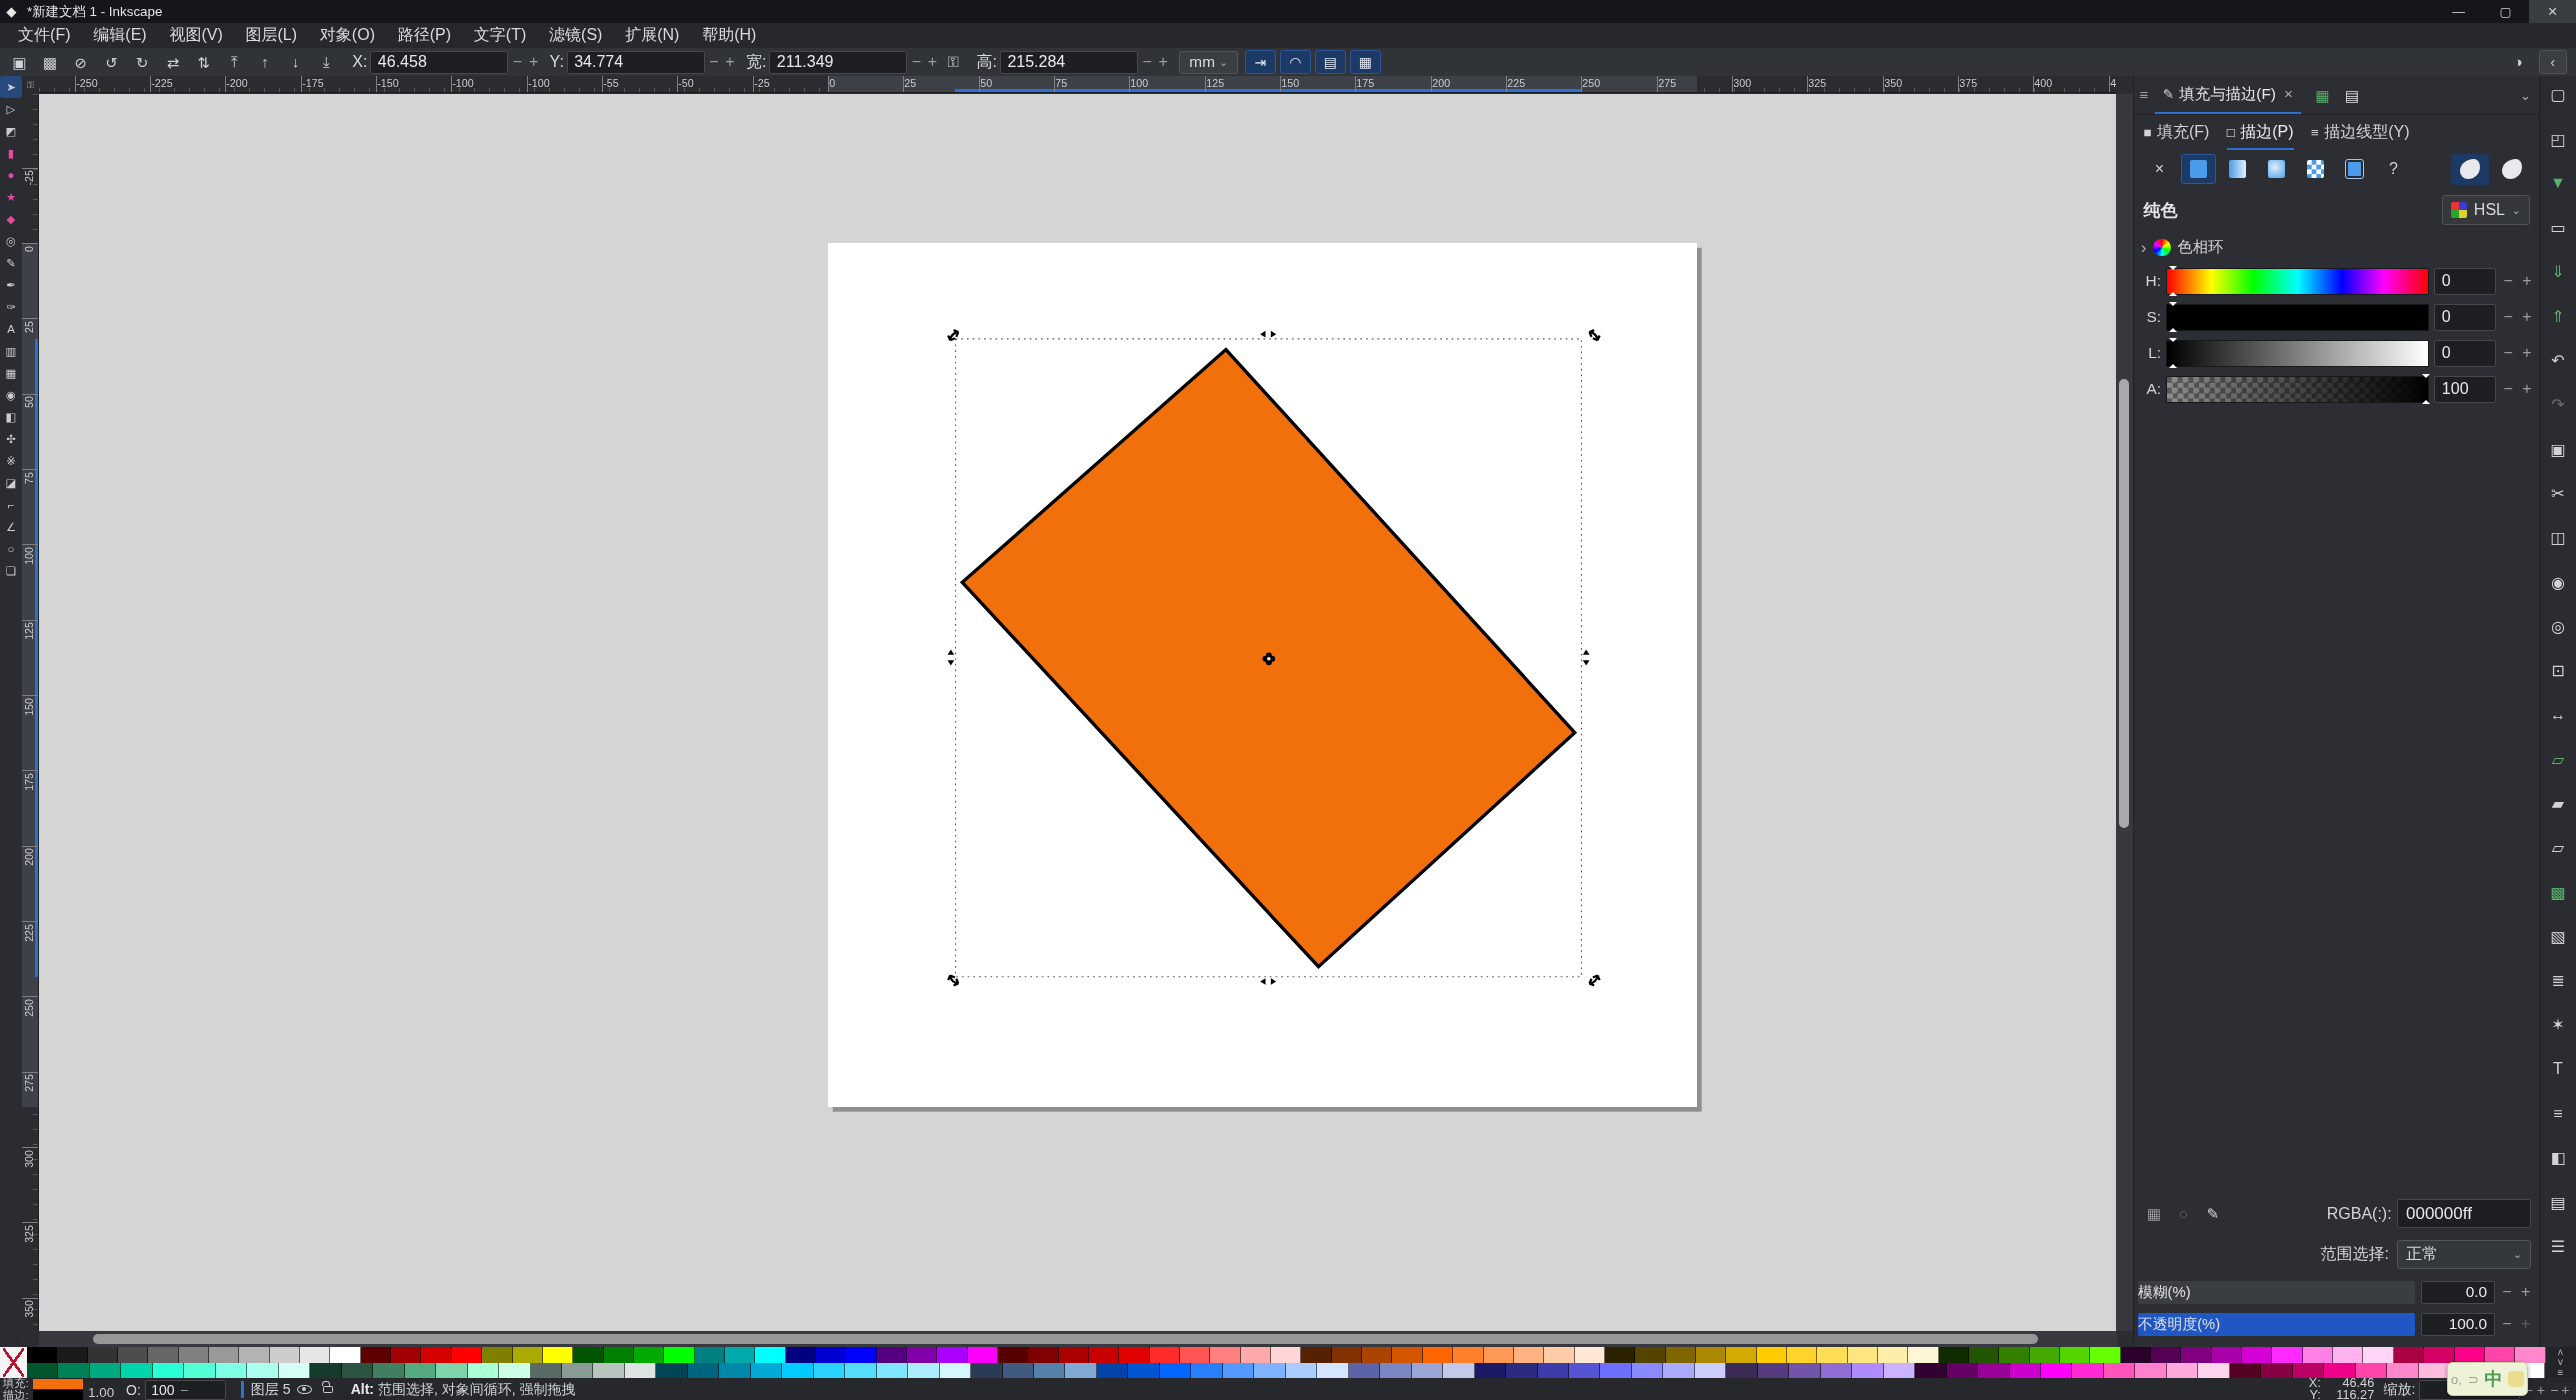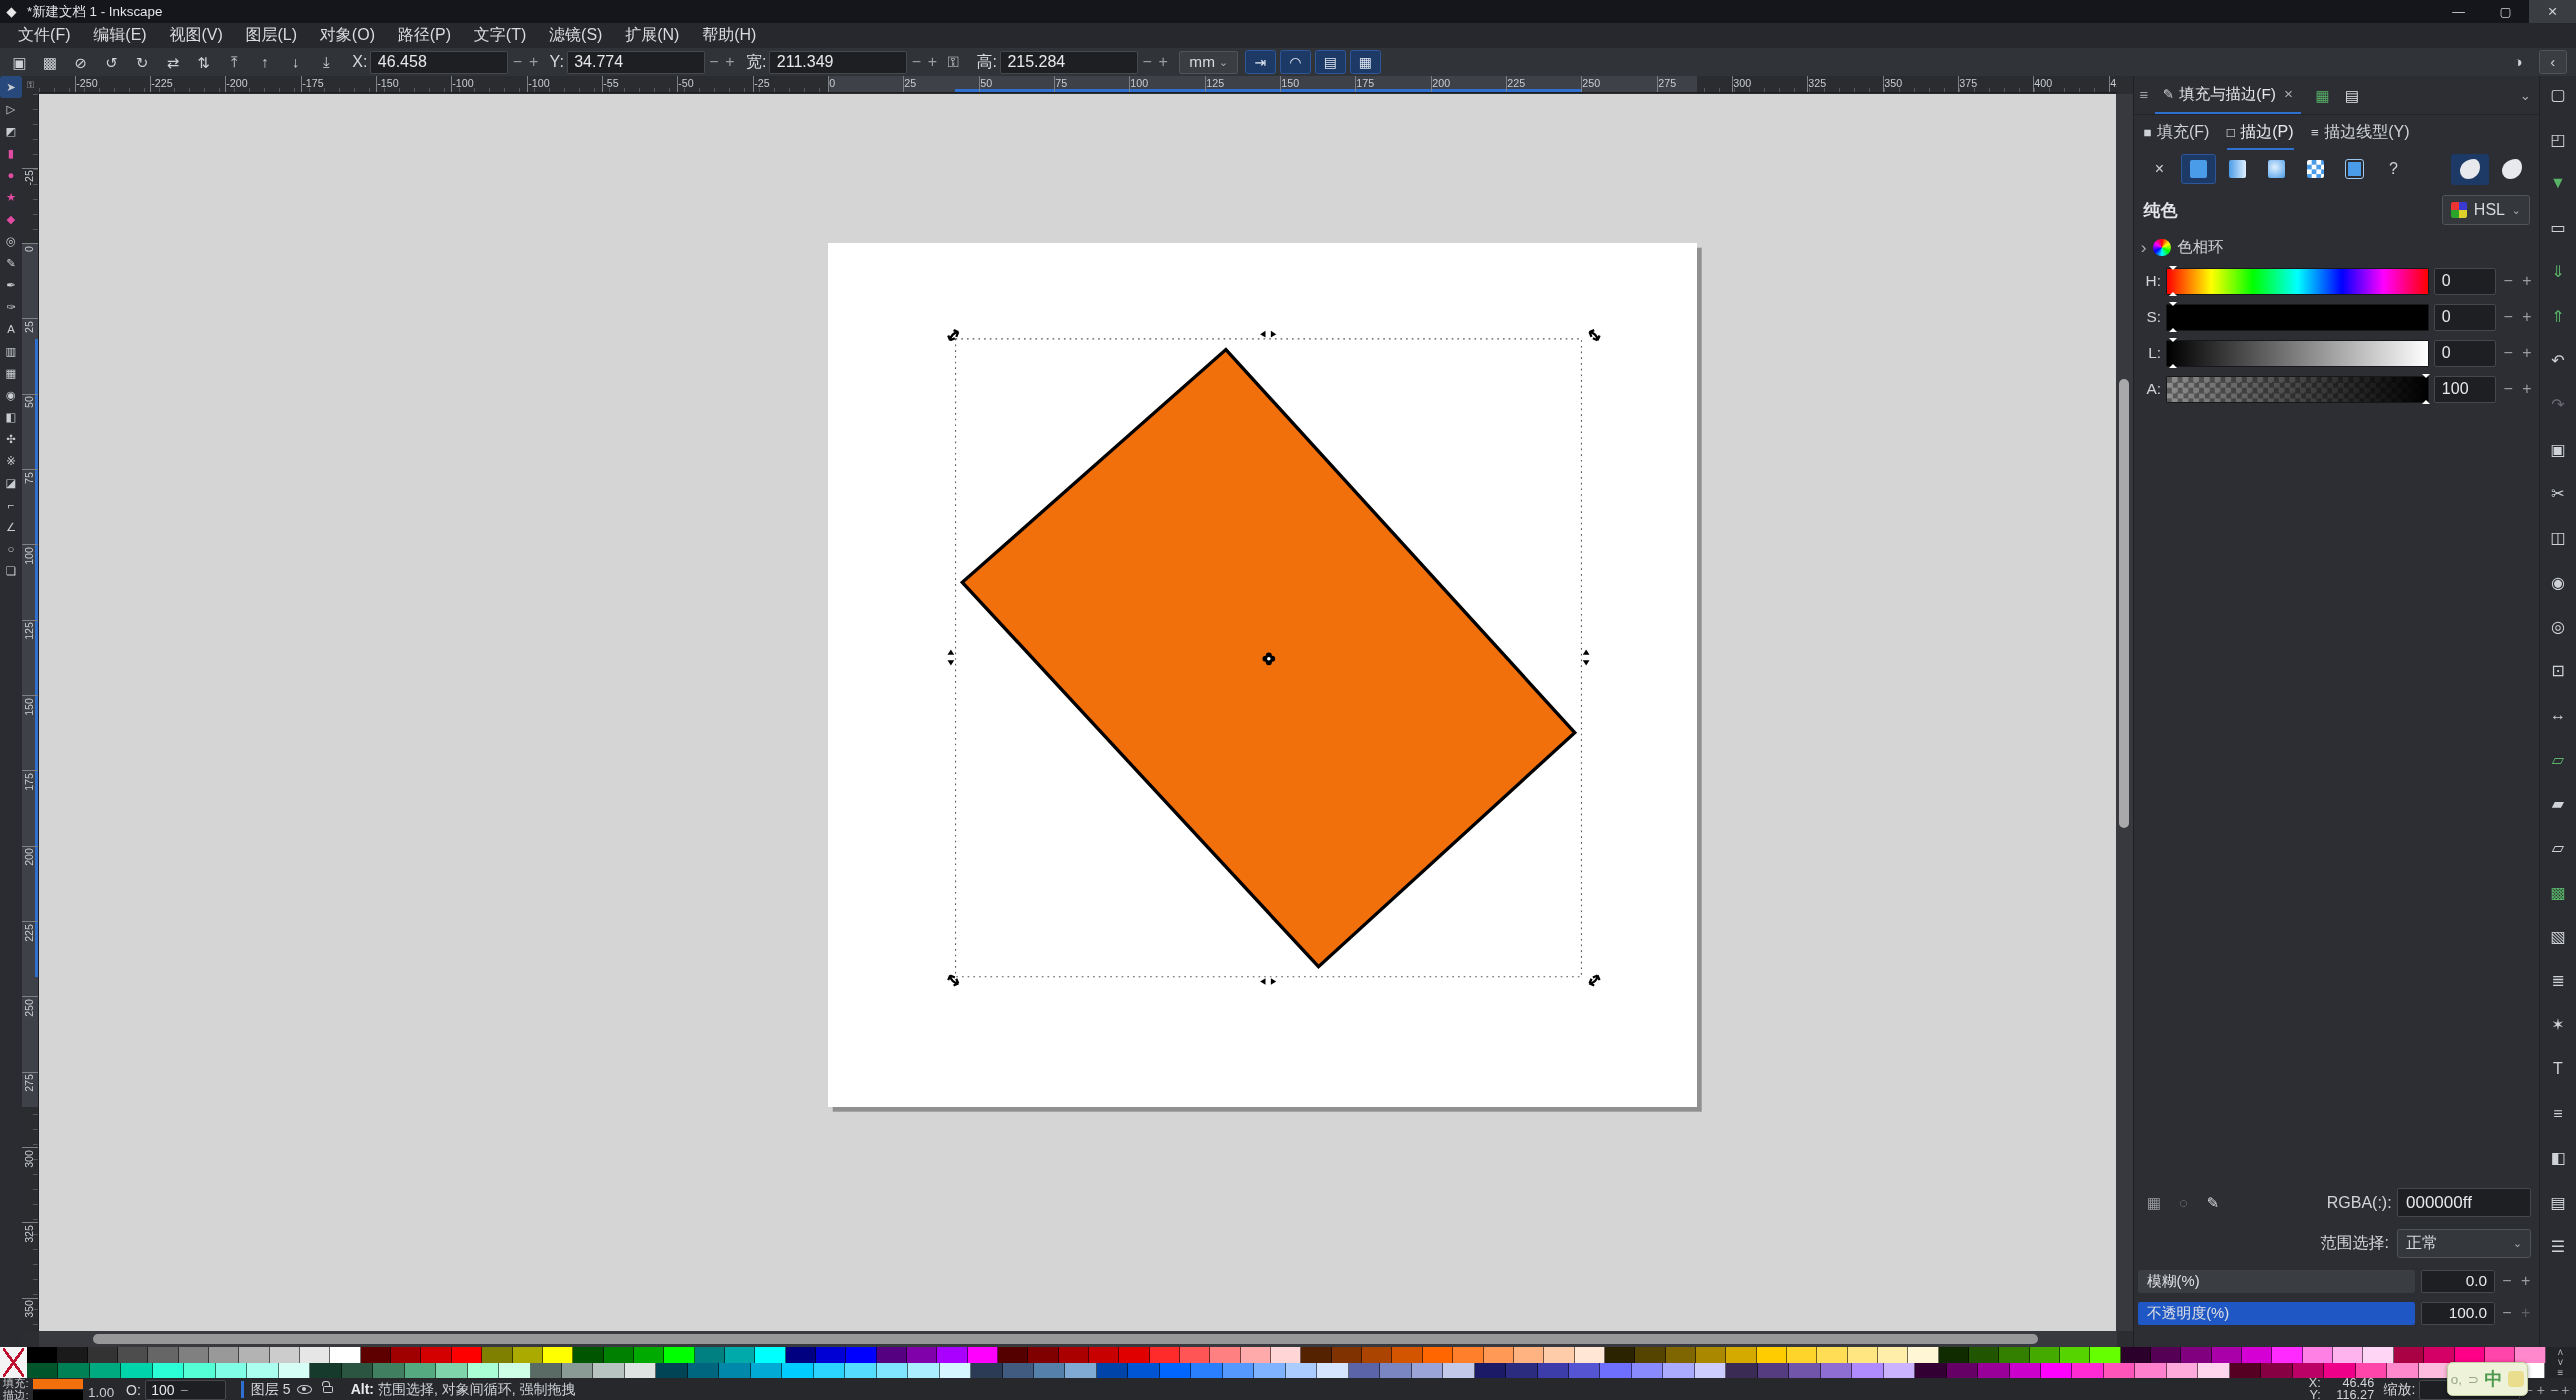--- a/index.html
+++ b/index.html
@@ -160,21 +160,21 @@
     font-size:17px; color:#e8e9eb; display:flex; align-items:center; padding:0 8px; }
 
   #blend-row { height:39px; display:flex; align-items:center; justify-content:flex-end; gap:8px; padding:0 8px;}
   #blend-row .lab { font-size:16px; color:#d2d4d8; }
   #blend-box { width:134px; height:29.5px; background:#34373c; border:0.7px solid #515459; border-radius:2.7px;
     display:flex; align-items:center; font-size:16px; padding:0 8px; }
   #blend-box .spring { flex:1; }
 
   .fx-row { height:28px; display:flex; align-items:center; gap:5.4px; padding:0 6.7px 0 4px; margin-top:4px; }
   .fx-track { flex:1; height:23px; background:#3a3d42; border-radius:2px; position:relative;
-    display:flex; align-items:center; padding:0 9px; font-size:14.8px; color:#dfe0e3; }
+    display:flex; align-items:center; padding:0 0; font-size:14.8px; color:#dfe0e3; }
   .fx-track.filled { background:var(--opacity-fill,#1f57c4); }
   .fx-val { width:74px; height:23px; background:#1d1f23; border:0.7px solid #46484d; border-radius:2px;
     color:#e8e9eb; font-size:15.4px; display:flex; align-items:center; justify-content:flex-end; padding:0 6.7px; }
 
   
   #cmdbar { position:absolute; left:2539px; top:76px; width:37px; height:1271px; background:#2a2c31;
     border-left:0.7px solid #1e2023; display:flex; flex-direction:column; align-items:center; padding-top:4px; }
   .cmd { width:29.5px; height:29.5px; margin-bottom:14.8px; display:flex; align-items:center; justify-content:center;
     color:#cfd2d6; font-size:16px; }
   .cmd.dim { color:#6a6d73; }
@@ -691,21 +691,21 @@
   </div>
 
   <div class="fx-row">
     <span class="fx-track">
       <span>模糊(%)</span>
     </span>
     <span class="fx-val">0.0</span>
     <span class="spin">−</span>
     <span class="spin">+</span>
   </div>
-  <div class="fx-row" style="margin-bottom:20px;">
+  <div class="fx-row" style="margin-bottom:9px;">
     <span class="fx-track filled">
       <span>不透明度(%)</span>
     </span>
     <span class="fx-val">100.0</span>
     <span class="spin">−</span>
     <span class="spin" style="color:#5c5f64;">+</span>
   </div>
 </div>
 
 <div id="cmdbar">

